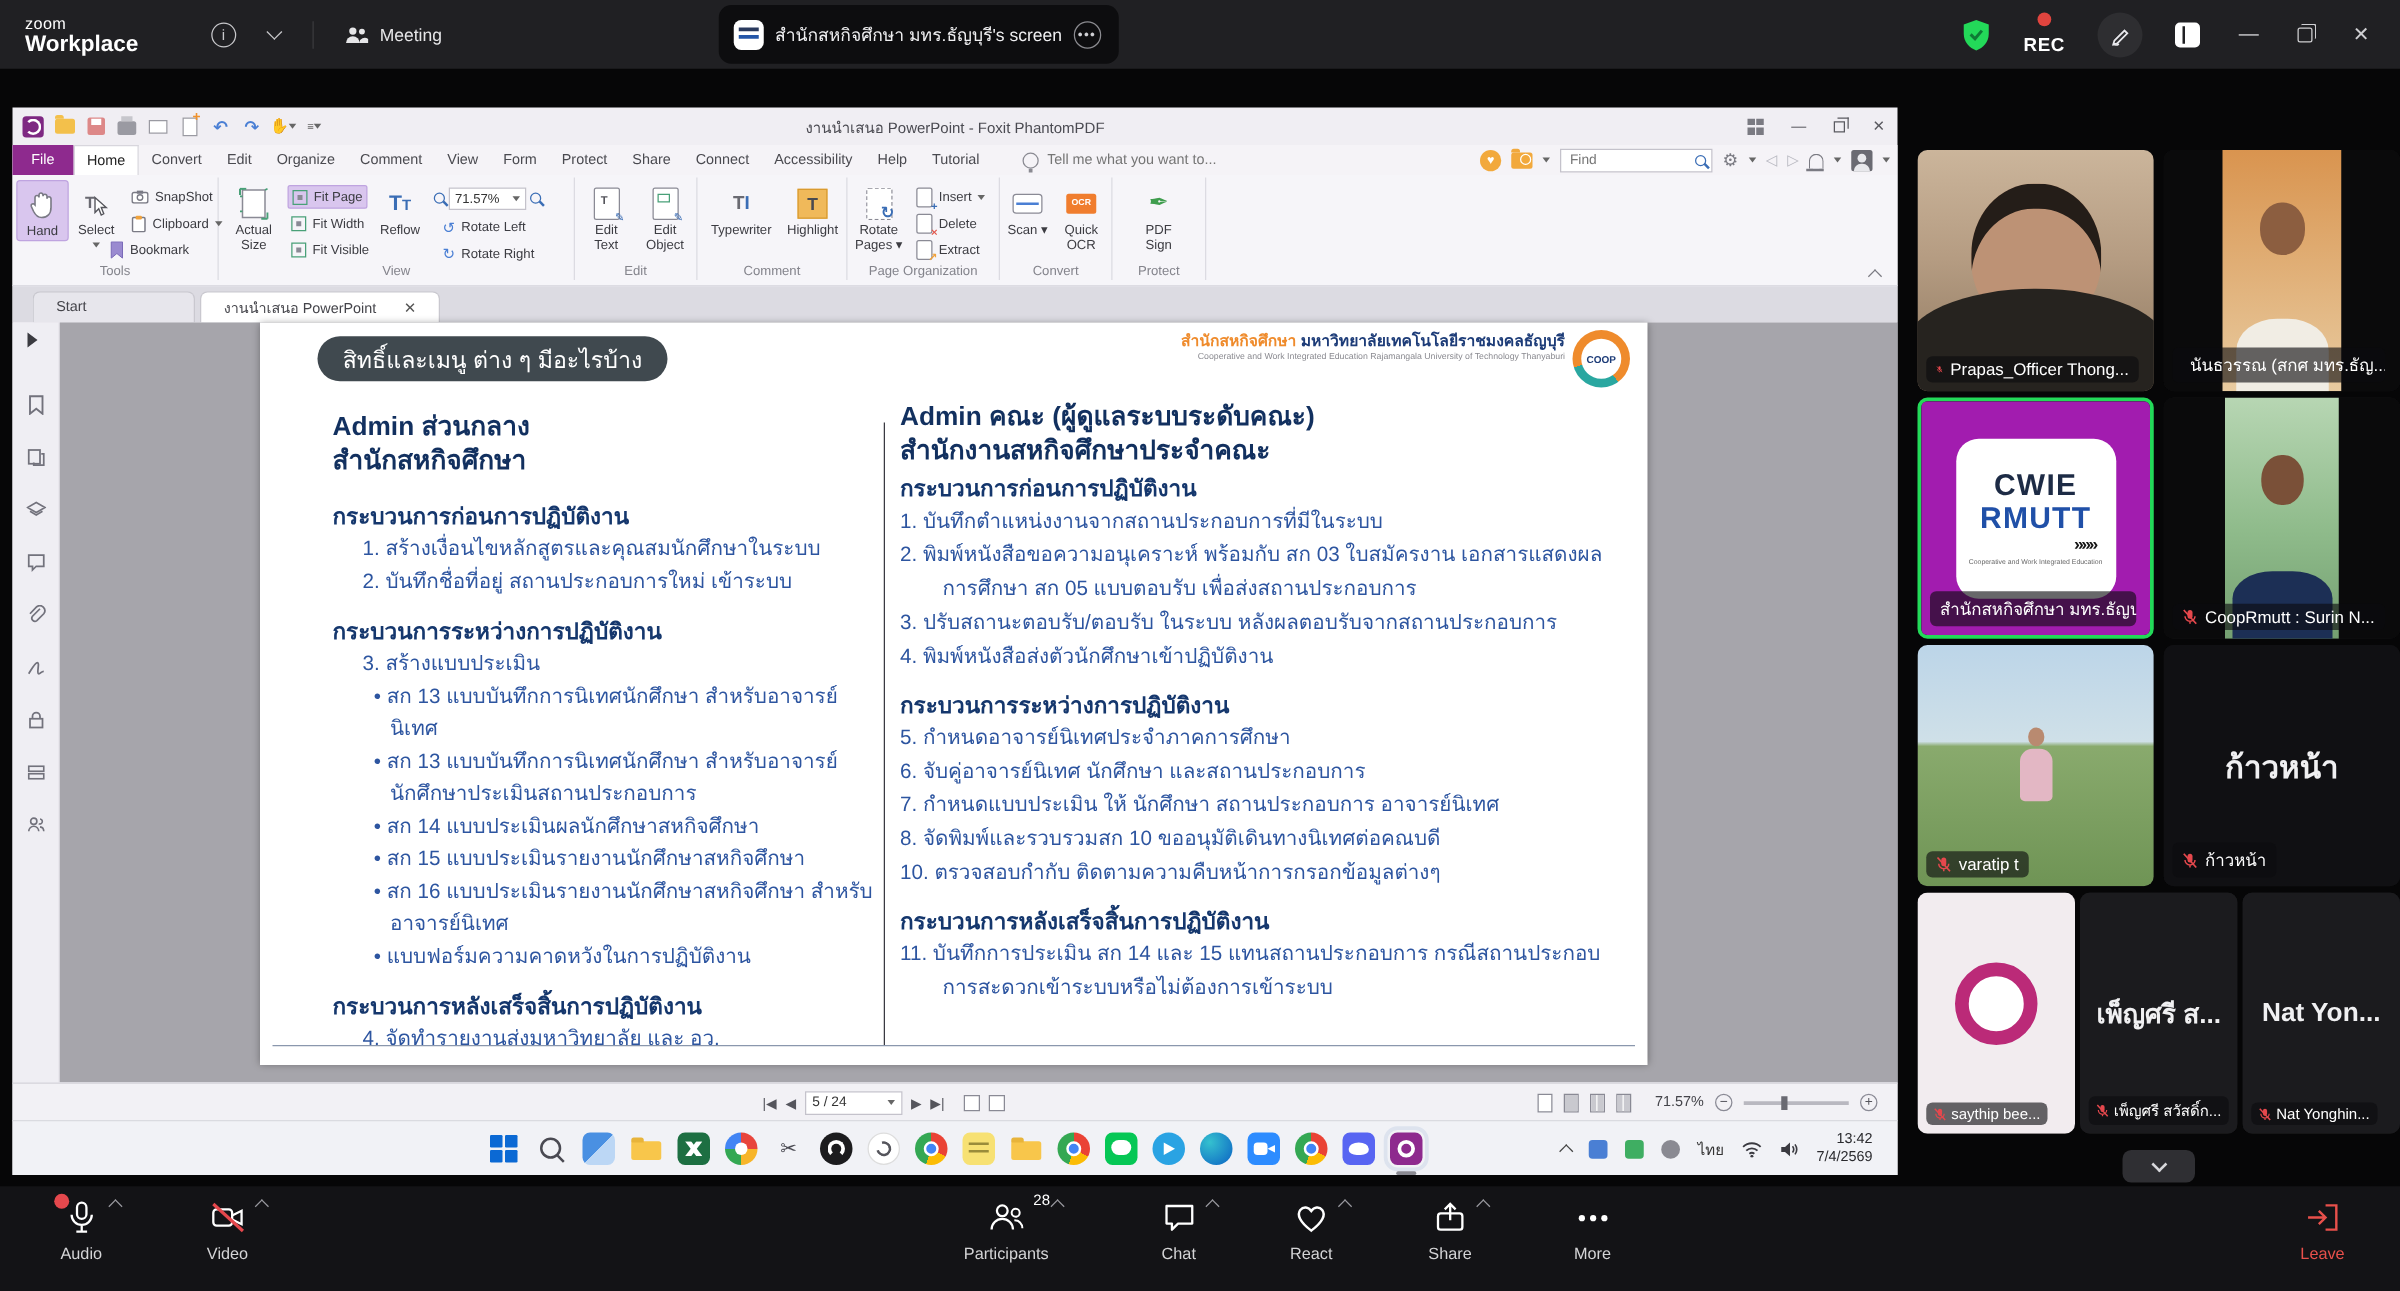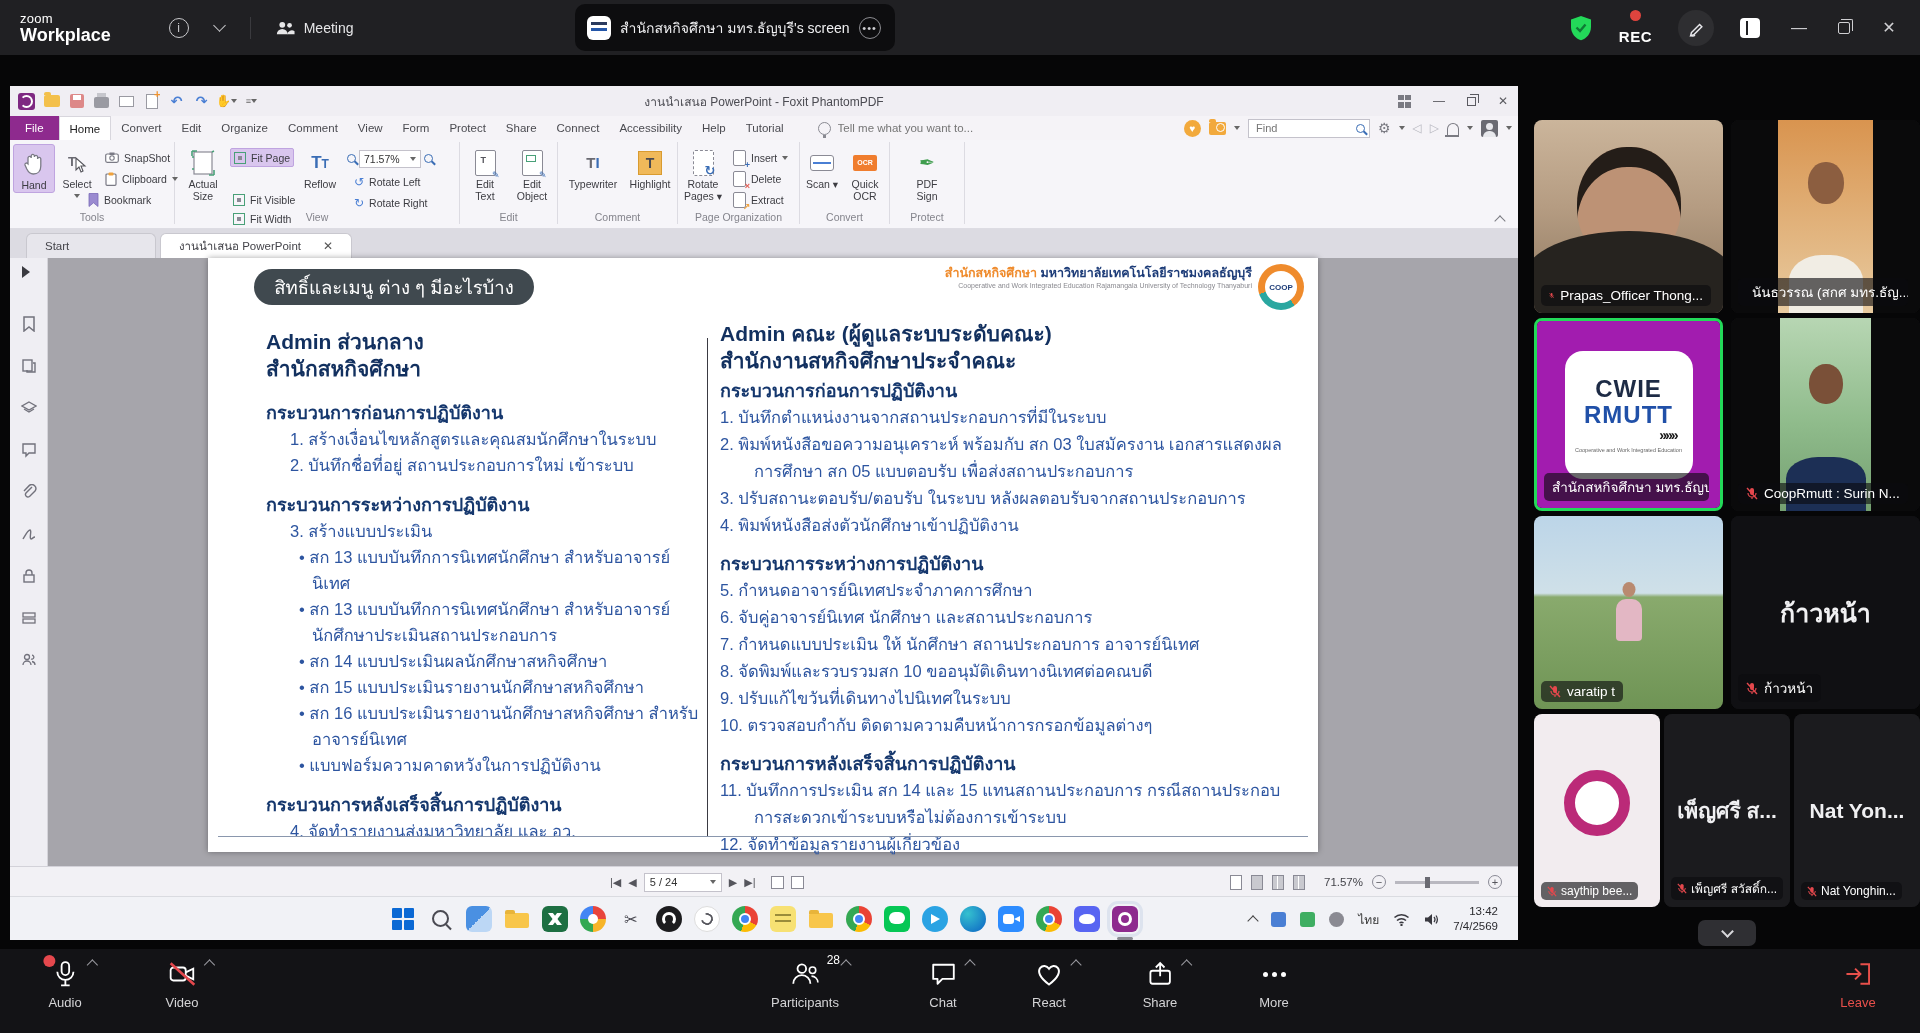--- a/index.html
+++ b/index.html
@@ -435,21 +435,21 @@
                 <path d="M1 1 l5 0 M1 1 l0 5 M23 25 l-5 0 M23 25 l0 -5" stroke="#49a078" stroke-width="1.6" fill="none"></path>
               </svg>
             </div>
           <div class="rlb">Actual
 Size</div>
         </div>
         <div class="rsm hl" style="left:55px;top:6px;">
           <div class="fit-ic"></div>
             <span>Fit Page</span>
         </div>
-        <div class="rsm" style="left:55px;top:27px;margin-top:40px;">
+        <div class="rsm" style="left:55px;top:27px;">
           <div class="fit-ic"></div>
             <span>Fit Width</span>
         </div>
         <div class="rsm" style="left:55px;top:48px;">
           <div class="fit-ic"></div>
             <span>Fit Visible</span>
         </div>
         <div class="rlg" style="left:122px;width:46px;">
           <div class="ric">
               <span style="font-size:17px;font-weight:700;color:#3a6db5;">T<span style="font-size:12px;">T</span></span>
@@ -659,25 +659,23 @@
             <div class="sec-t" style="margin-top:4px;">กระบวนการก่อนการปฏิบัติงาน</div>
             <div class="nitm">1.   บันทึกตำแหน่งงานจากสถานประกอบการที่มีในระบบ</div>
             <div class="nitm">2.   พิมพ์หนังสือขอความอนุเคราะห์  พร้อมกับ สก 03 ใบสมัครงาน เอกสารแสดงผลการศึกษา สก 05 แบบตอบรับ เพื่อส่งสถานประกอบการ</div>
             <div class="nitm">3.   ปรับสถานะตอบรับ/ตอบรับ ในระบบ หลังผลตอบรับจากสถานประกอบการ</div>
             <div class="nitm">4.   พิมพ์หนังสือส่งตัวนักศึกษาเข้าปฏิบัติงาน</div>
             <div class="sec-t">กระบวนการระหว่างการปฏิบัติงาน</div>
             <div class="nitm">5.   กำหนดอาจารย์นิเทศประจำภาคการศึกษา</div>
             <div class="nitm">6.   จับคู่อาจารย์นิเทศ นักศึกษา และสถานประกอบการ</div>
             <div class="nitm">7.   กำหนดแบบประเมิน ให้ นักศึกษา สถานประกอบการ อาจารย์นิเทศ</div>
             <div class="nitm">8.   จัดพิมพ์และรวบรวมสก 10 ขออนุมัติเดินทางนิเทศต่อคณบดี</div>
-            <div class="nitm">9.   ปรับแก้ไขวันที่เดินทางไปนิเทศในระบบ</div>
             <div class="nitm">10. ตรวจสอบกำกับ ติดตามความคืบหน้าการกรอกข้อมูลต่างๆ</div>
             <div class="sec-t">กระบวนการหลังเสร็จสิ้นการปฏิบัติงาน</div>
             <div class="nitm">11.  บันทึกการประเมิน สก 14 และ 15 แทนสถานประกอบการ กรณีสถานประกอบการสะดวกเข้าระบบหรือไม่ต้องการเข้าระบบ</div>
-            <div class="nitm">12.  จัดทำข้อมูลรายงานผู้เกี่ยวข้อง</div>
           </div>
 
           <div class="hline"></div>
         </div>
         <svg class="cursor-arrow" width="16" height="20" viewBox="0 0 16 20">
             <path d="M1 1 L1 15 L5 11.5 L7.5 17.5 L10 16.5 L7.5 10.5 L12.5 10.5 Z" fill="#fff" stroke="#222" stroke-width="1.2"></path>
           </svg>
       </div>
     </div>
 

